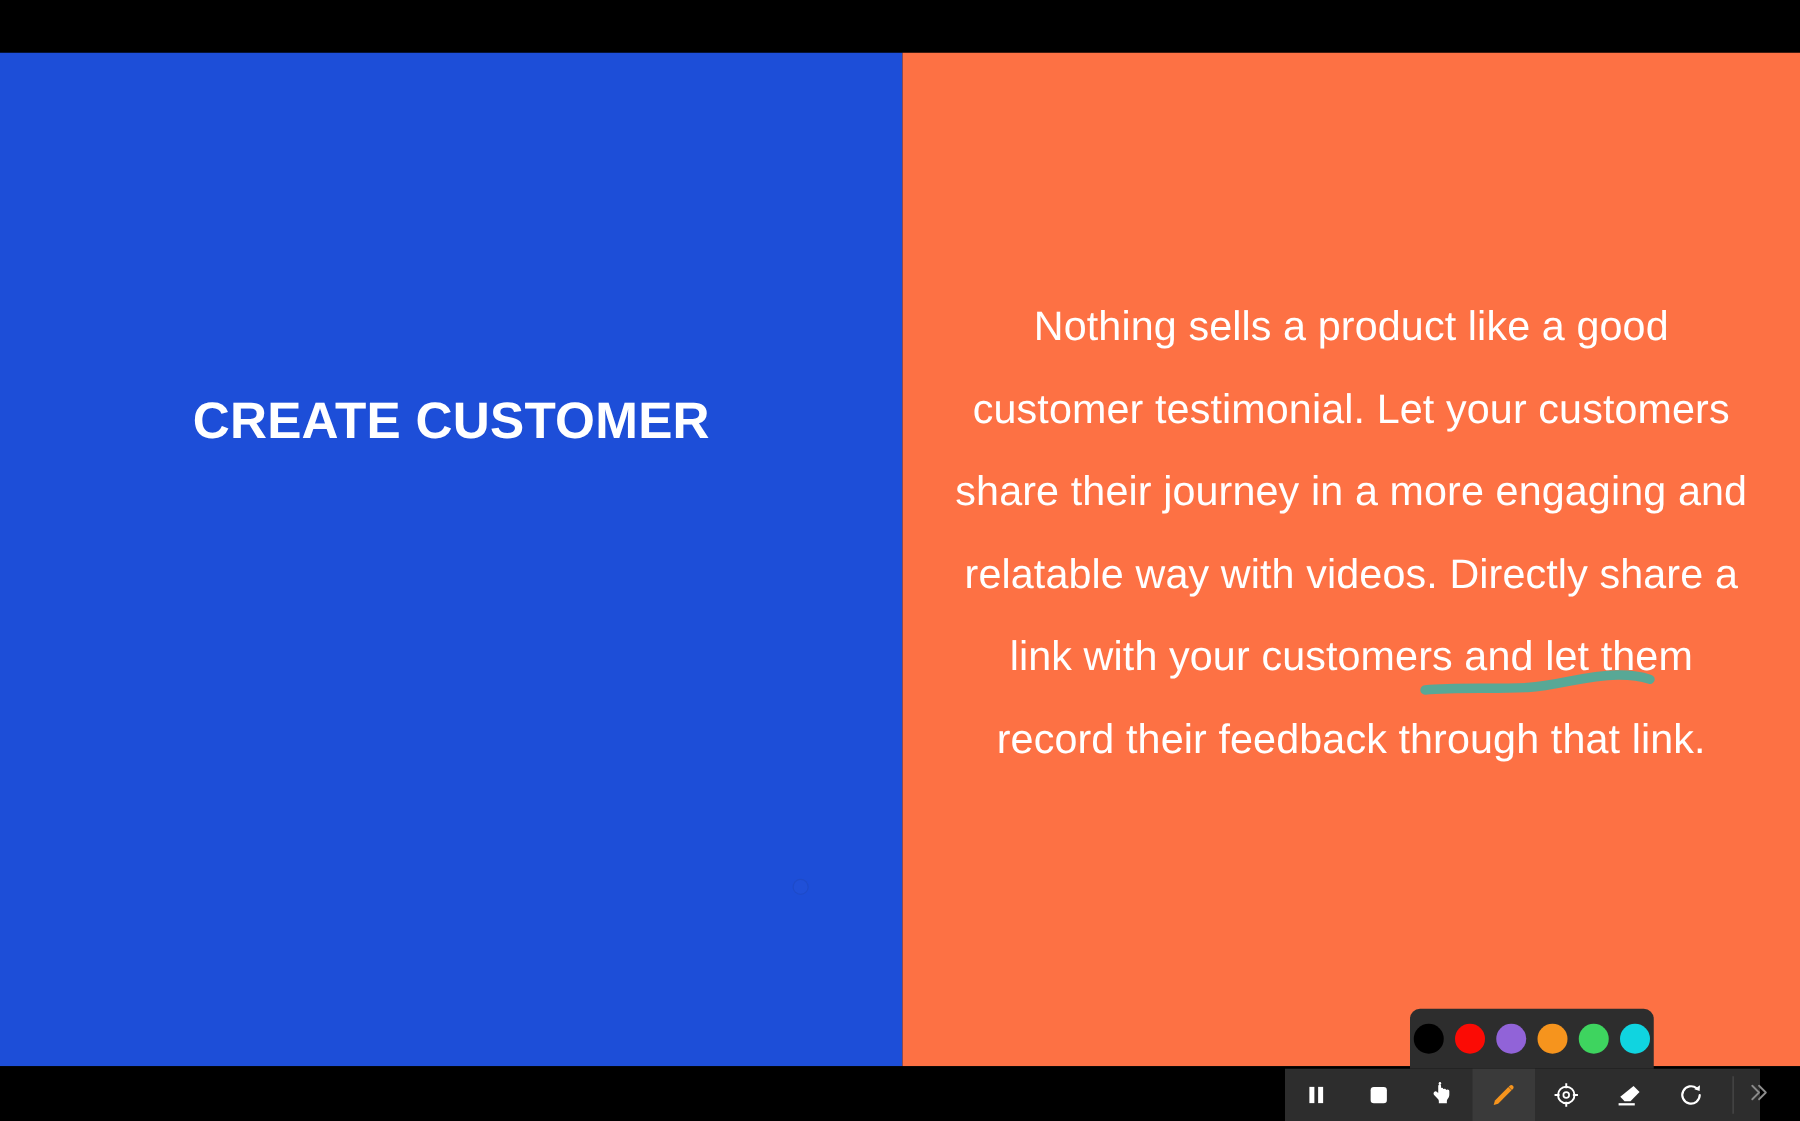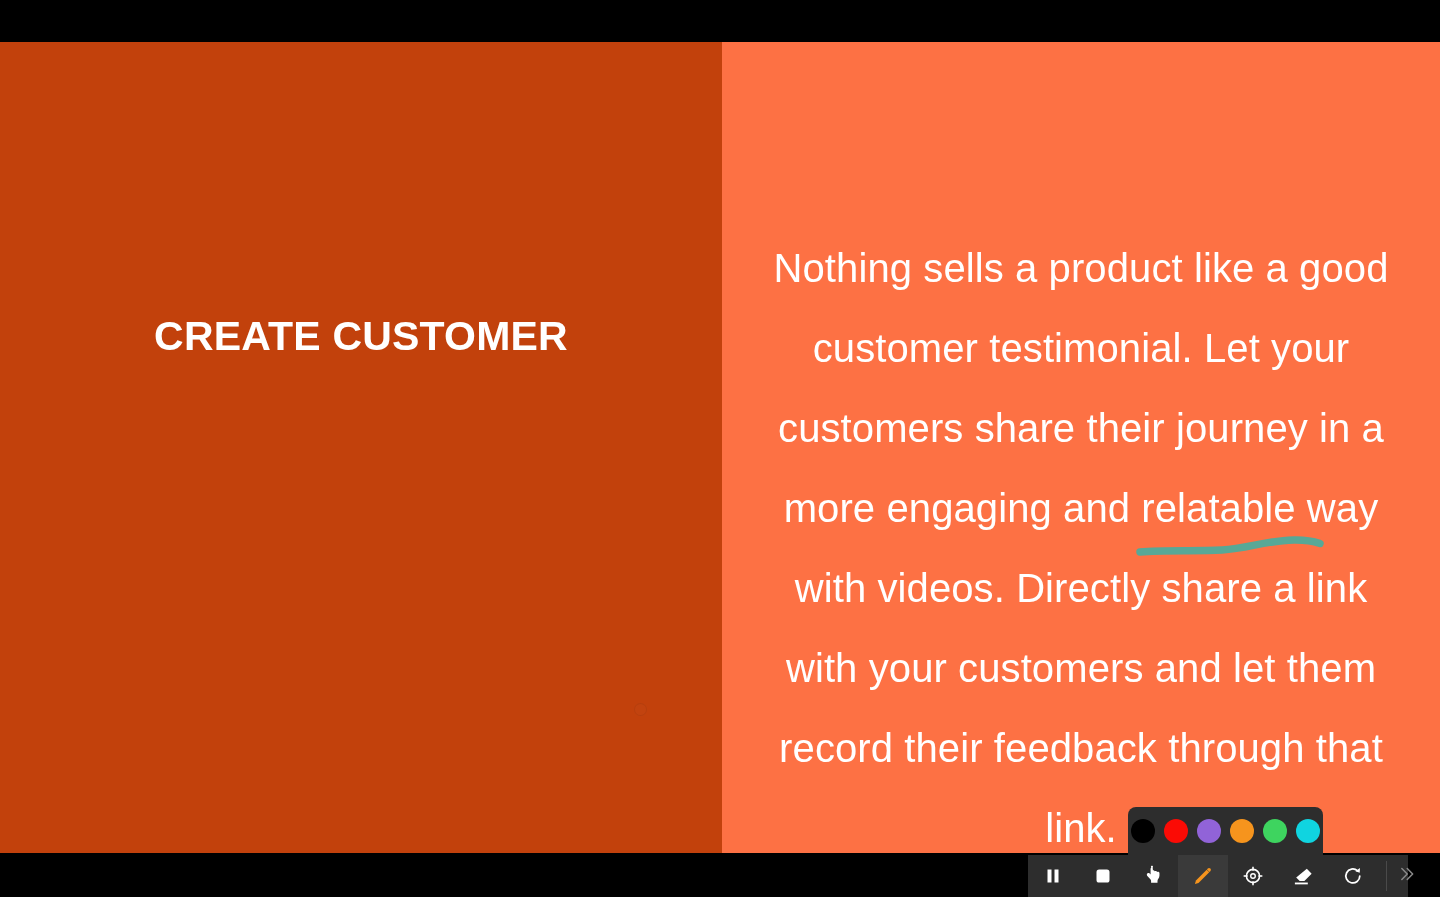--- a/index.html
+++ b/index.html
@@ -23,21 +23,21 @@
     left: 0;
     top: 42px;
     width: 1440px;
     height: 811px;
     display: flex;
     overflow: hidden;
   }
   .slide-left {
     width: 722px;
     height: 100%;
-    background: #c2410c;
+    background: #1d4ed8;
     display: flex;
     align-items: flex-start;
     justify-content: center;
     position: relative;
   }
   .slide-title {
     margin-top: 265px;
     width: 560px;
     text-align: center;
     color: #ffffff;
@@ -63,21 +63,21 @@
     background: #fd7144;
     position: relative;
     display: flex;
     justify-content: center;
   }
   .slide-body {
     margin-top: 186px;
     width: 636px;
     text-align: center;
     color: #ffffff;
-    font-size: 40px;
+    font-size: 33px;
     font-weight: 300;
     line-height: 2.0;
     letter-spacing: 0.1px;
   }
 
   
   .ink-annotation {
     position: absolute;
     left: 414px;   
     top: 490px;    

